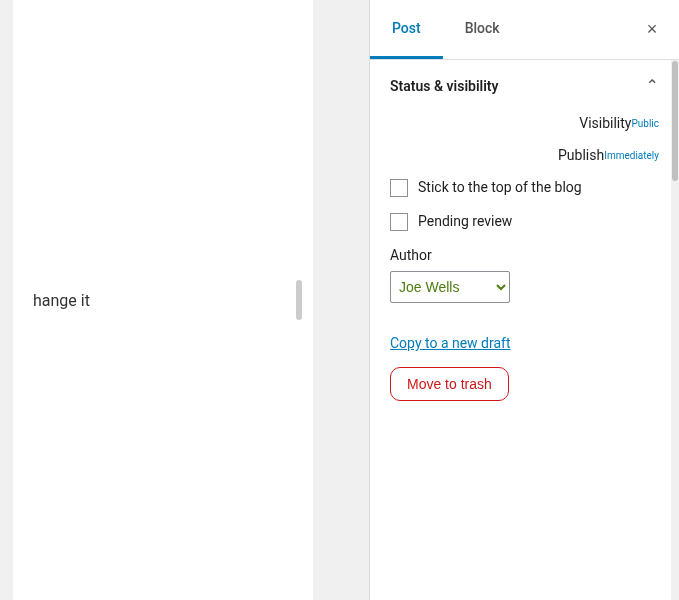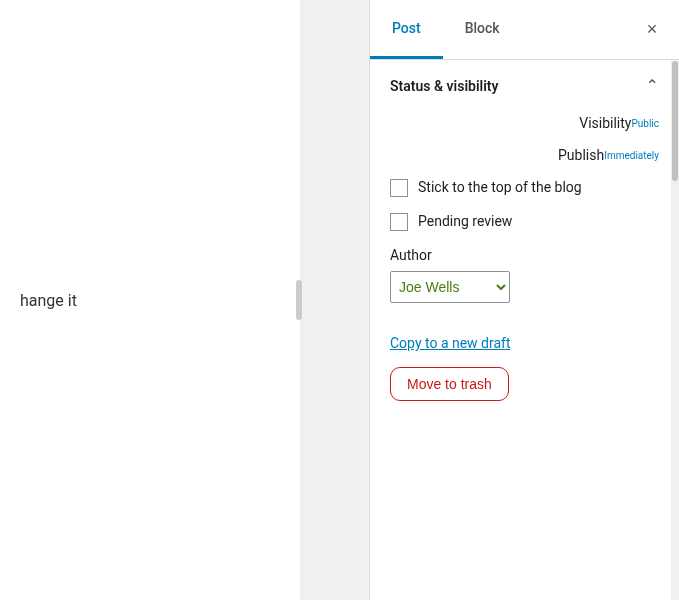--- a/index.html
+++ b/index.html
@@ -8,21 +8,21 @@
       font-size: 14px;
       background: #f0f0f0;
       width: 679px;
       height: 600px;
       overflow: hidden;
       position: relative;
     }
 
     .main-area {
       position: absolute;
-      left: 0;
+      left: 13px;
       top: 0;
       width: 300px;
       height: 600px;
       background: #fff;
       display: flex;
       align-items: center;
       padding-left: 20px;
     }
 
     .main-text {

